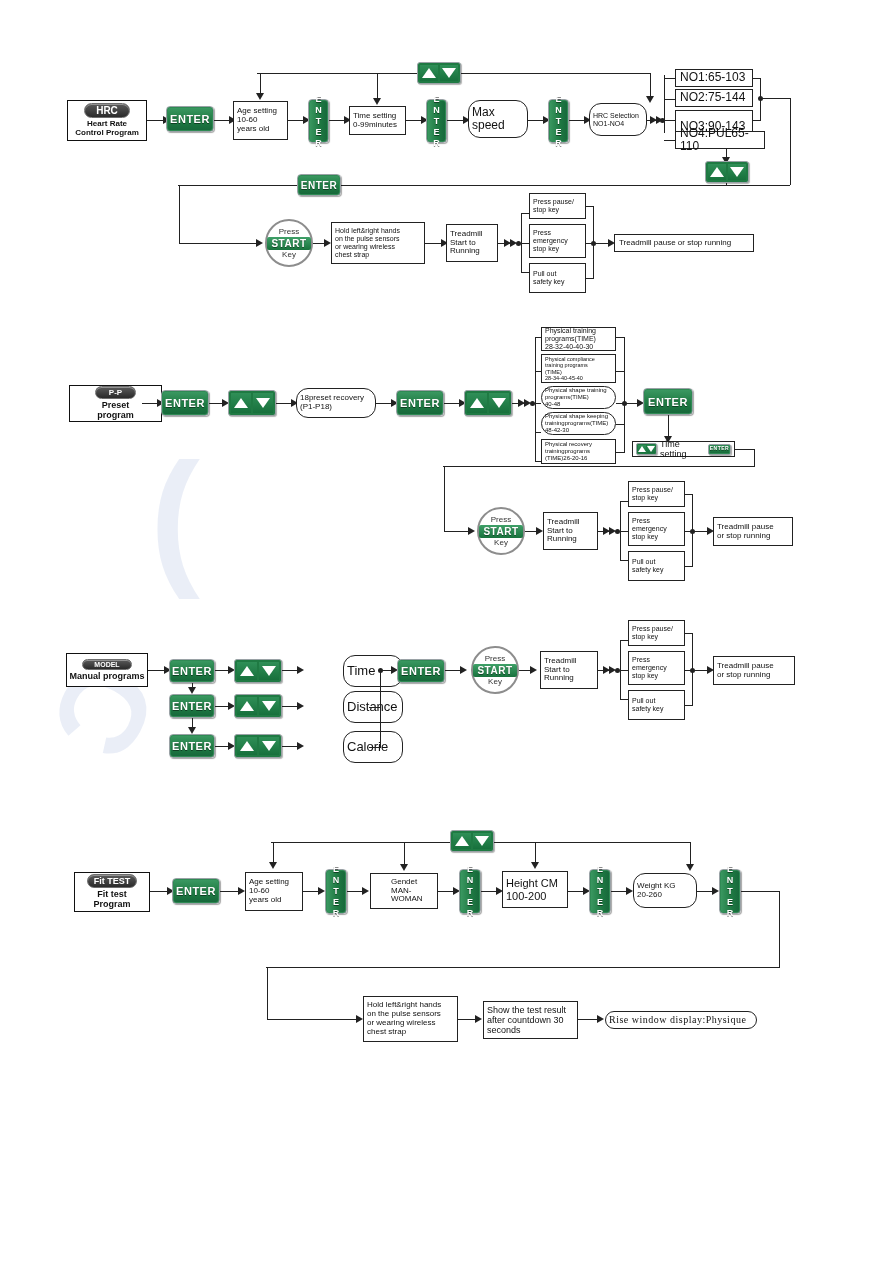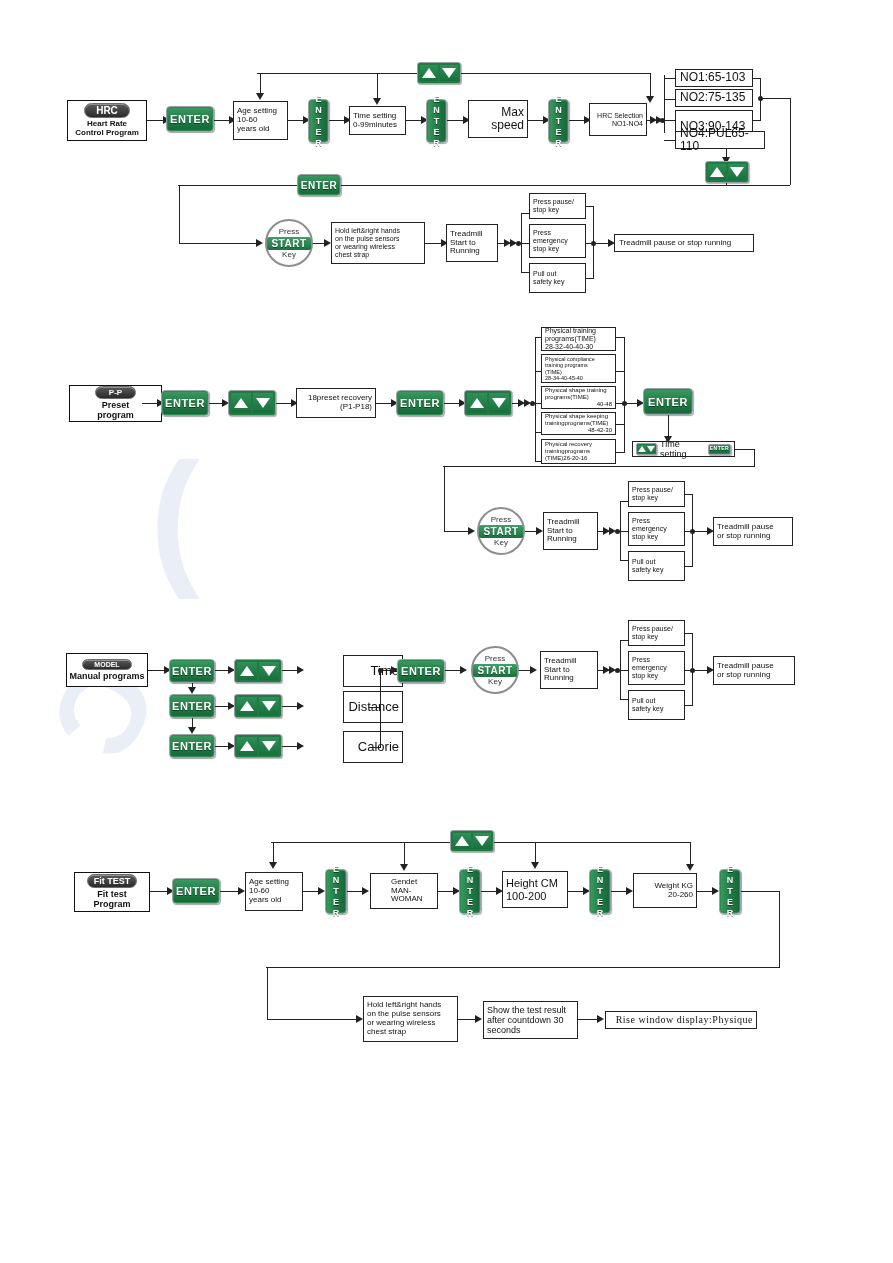--- a/index.html
+++ b/index.html
@@ -4,21 +4,21 @@
 <style>
   html,body{margin:0;padding:0;background:#ffffff;}
   body{width:893px;height:1263px;position:relative;
        font-family:"Liberation Sans","DejaVu Sans",sans-serif;color:#111;}
   #canvas{position:relative;width:893px;height:1263px;overflow:hidden;}
 
   
   .box{position:absolute;box-sizing:border-box;border:1px solid #222;background:#fff;
        display:flex;flex-direction:column;justify-content:center;
        padding:1px 3px;line-height:1.12;}
-  .box.c{align-items:flex-end;text-align:center;}
+  .box.c{align-items:flex-start;text-align:center;border-radius:12px;}
   .box.l{align-items:flex-start;text-align:left;}
 
   
   .t7{font-size:7px;}
   .t8{font-size:8px;}
   .t9{font-size:9px;}
   .t10{font-size:10px;}
   .t11{font-size:11px;}
   .t12{font-size:12px;}
   .t13{font-size:13px;margin-left:34px;}
@@ -166,21 +166,21 @@
   <div class="v" style="left:664px;top:75px;height:58px;"></div>
   <div class="h" style="left:664px;top:78px;width:11px;"></div>
   <div class="h" style="left:664px;top:99px;width:11px;"></div>
   <div class="h" style="left:664px;top:120px;width:11px;"></div>
   <div class="h" style="left:664px;top:140px;width:11px;"></div>
 
   <div class="box l t12" style="left:675px;top:69px;width:78px;height:18px;padding-left:4px;">
     <div>NO1:65-103</div>
   </div>
   <div class="box l t12" style="left:675px;top:89px;width:78px;height:18px;padding-left:4px;">
-    <div>NO2:75-135</div>
+    <div>NO2:75-144</div>
   </div>
   <div class="box l t12" style="left:675px;top:110px;width:78px;height:34px;padding-left:4px;">
     <div>NO3:90-143</div>
   </div>
   <div class="box l t12" style="left:675px;top:131px;width:90px;height:18px;padding-left:4px;">
     <div>NO4:PUL65-110</div>
   </div>
 
   <div class="h" style="left:753px;top:78px;width:8px;"></div>
   <div class="h" style="left:753px;top:120px;width:8px;"></div>

